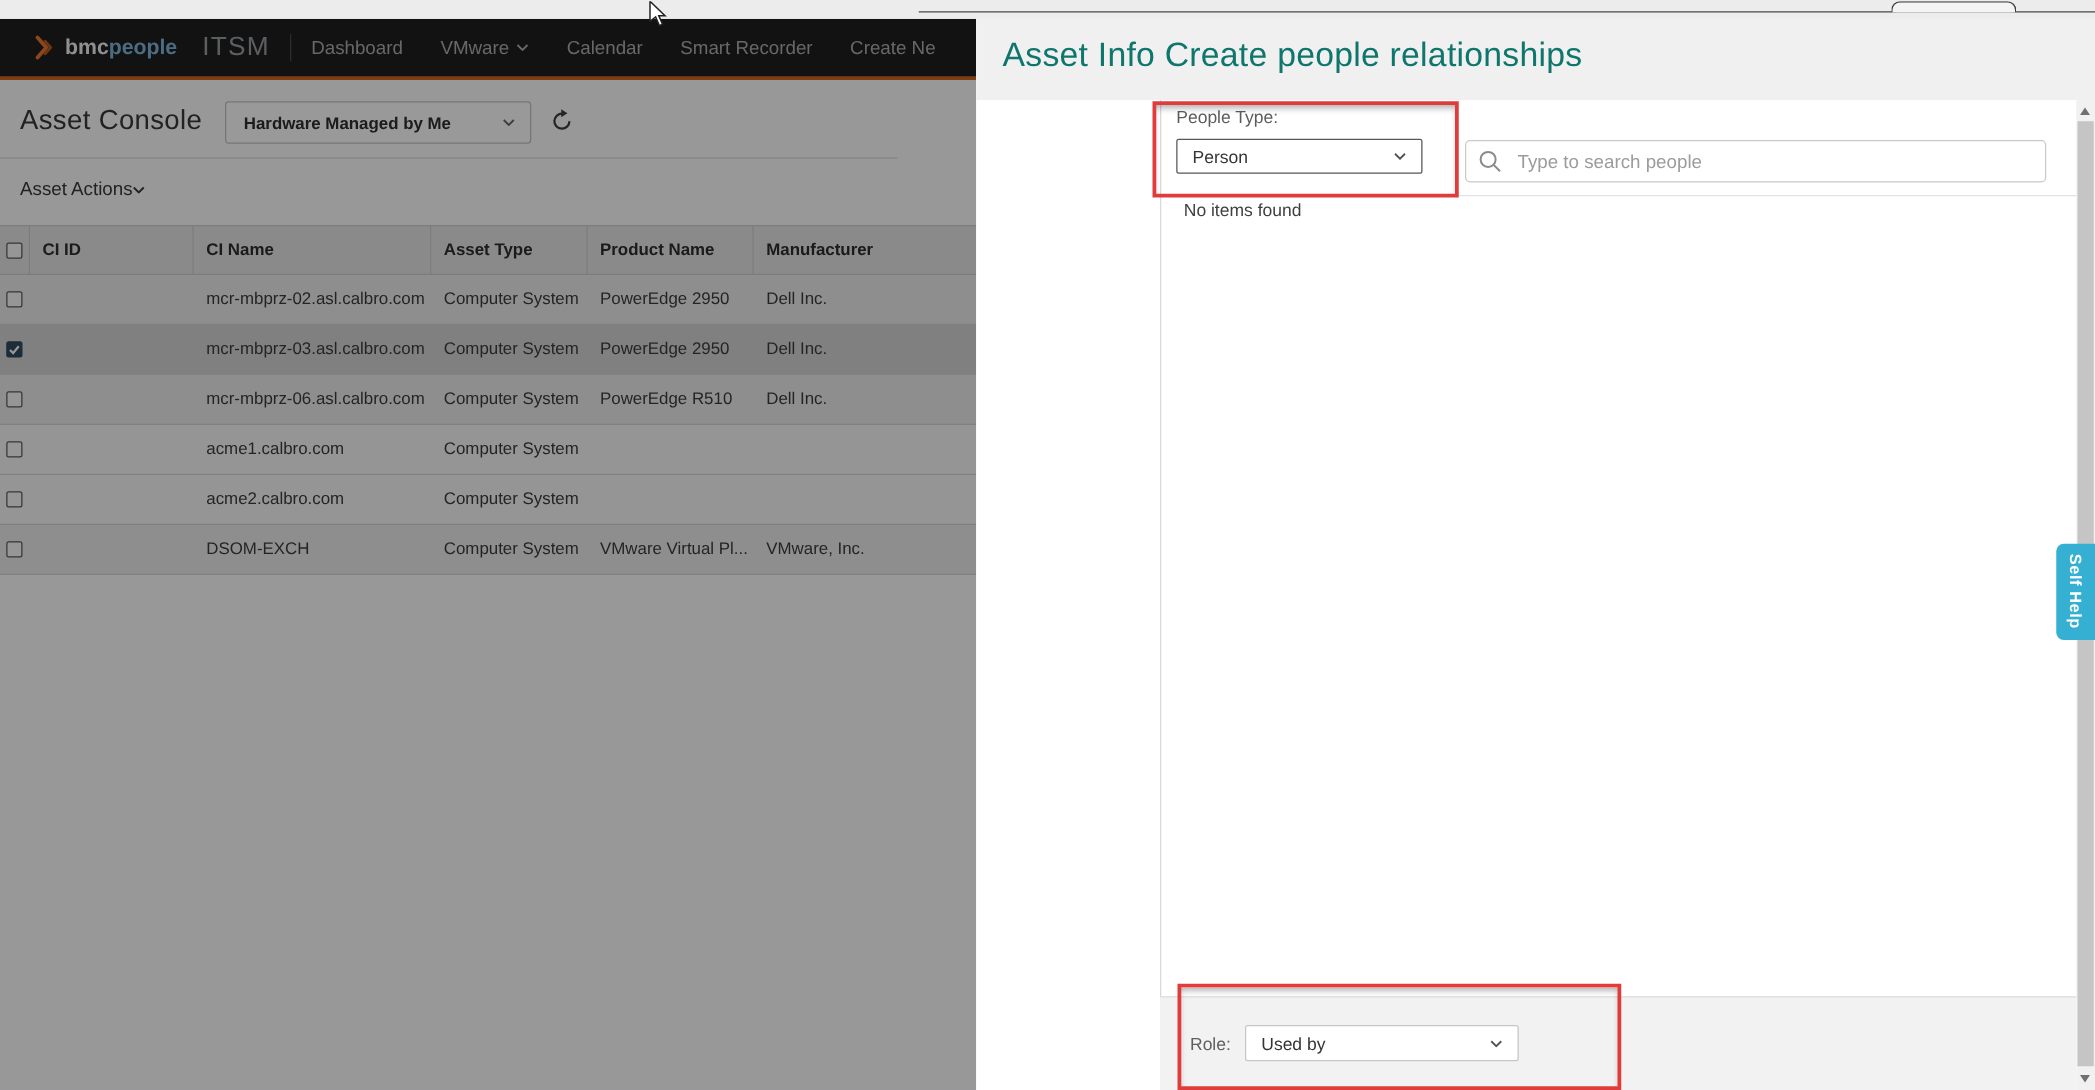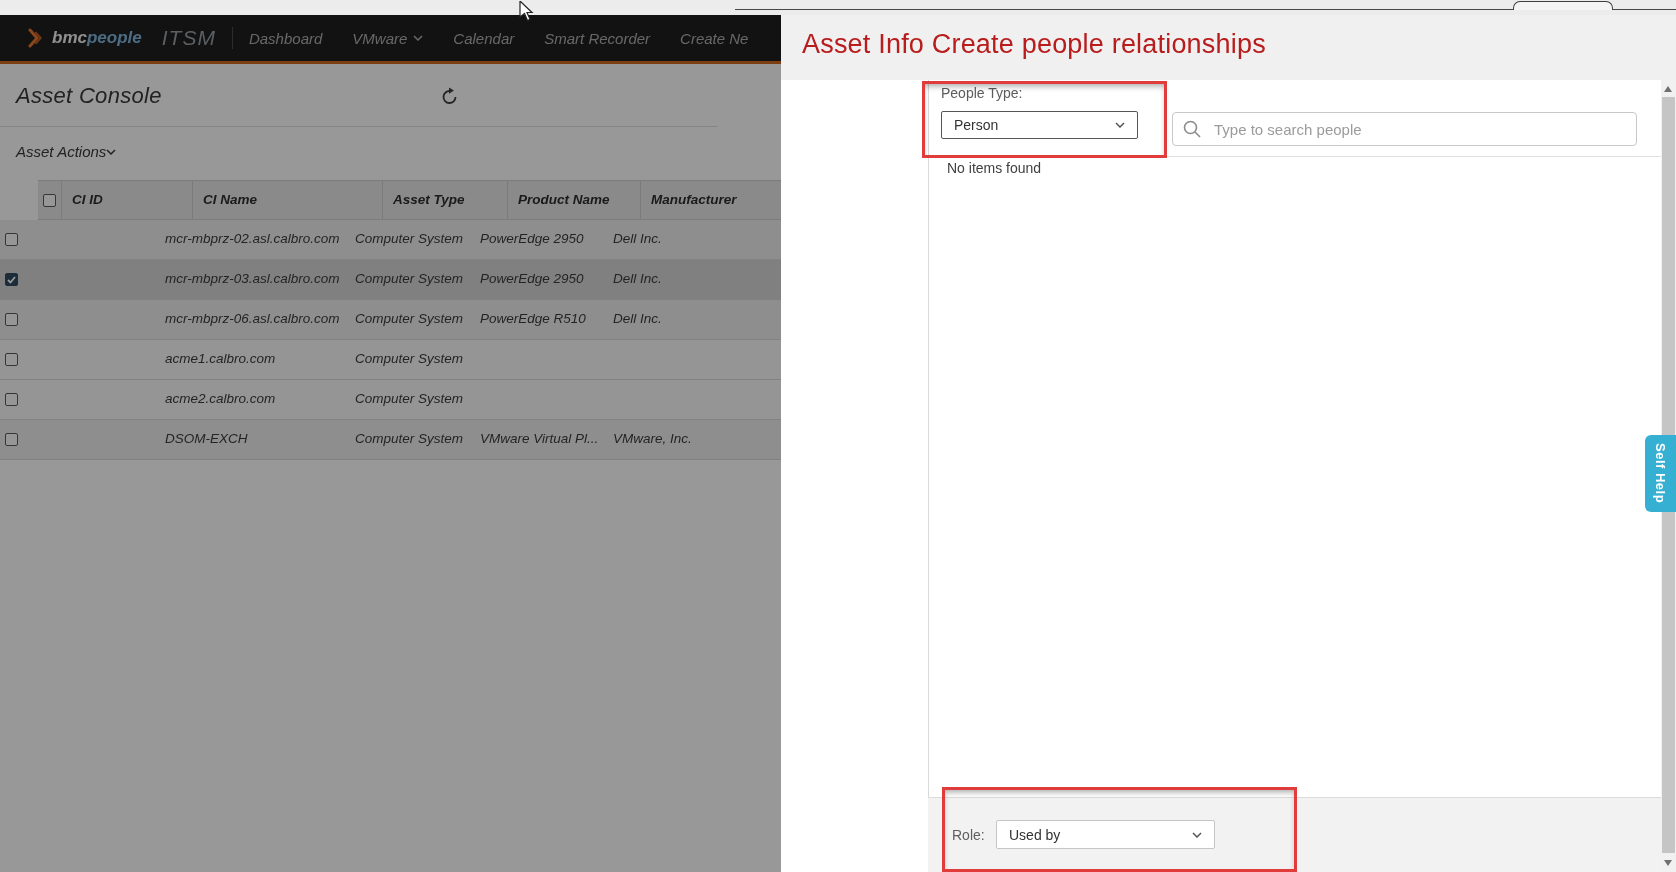--- a/index.html
+++ b/index.html
@@ -6,21 +6,21 @@
   *{box-sizing:border-box;font-family:"Liberation Sans","DejaVu Sans",sans-serif;}
   #screen{position:relative;width:1676px;height:872px;overflow:hidden;background:#fff;}
 
   
   .top-strip{position:absolute;left:0;top:0;width:1676px;height:15px;background:#ececec;z-index:40;}
   .strip-line{position:absolute;left:735px;top:9px;width:941px;height:1px;background:#474747;}
   .strip-button{position:absolute;left:1513px;top:1px;width:100px;height:9px;border:1px solid #3f3f3f;border-bottom:none;border-radius:7px 7px 0 0;background:#f4f4f4;}
   .cursor{position:absolute;left:519px;top:1px;z-index:60;}
 
   
-  .left-page{position:absolute;left:0;top:15px;width:781px;height:857px;background:#fdfdfd;overflow:hidden;z-index:1;font-style:italic;}
+  .left-page{position:absolute;left:0;top:15px;width:781px;height:857px;background:#fdfdfd;overflow:hidden;z-index:1;}
   .navbar{position:absolute;left:0;top:0;width:781px;height:49px;background:#1f1f1f;border-bottom:3px solid #cf6a1f;display:flex;align-items:center;white-space:nowrap;}
   .logo{display:flex;align-items:center;margin-left:27px;}
   .logo .bmc{color:#f0f0f0;font-weight:bold;font-size:17px;}
   .logo .helix{color:#7fb4da;font-weight:bold;font-size:17px;}
   .product{color:#999fa4;font-size:21px;margin-left:20px;font-weight:300;letter-spacing:1px;}
   .nav-sep{width:1px;height:22px;background:#4a4a4a;margin:0 16px 0 16px;}
   .nav-item{color:#adadad;font-size:15px;margin-right:30px;display:flex;align-items:center;gap:6px;cursor:pointer;}
   .chev{display:inline-block;}
 
   .console-head{position:absolute;left:0;top:52px;width:718px;height:60px;background:#fdfdfd;border-bottom:1px solid #dcdcdc;}
@@ -28,39 +28,39 @@
   .view-select{position:absolute;left:180px;top:14px;width:245px;height:34px;background:#fff;border:1px solid #c4c4c4;border-radius:3px;display:flex;align-items:center;justify-content:space-between;padding:0 12px 0 14px;}
   .view-select .val{font-size:13.5px;font-weight:bold;color:#2f2f2f;}
   .refresh{position:absolute;left:440px;top:20px;width:20px;height:20px;}
 
   .actions-bar{position:absolute;left:0;top:113px;width:781px;height:50px;background:#fdfdfd;}
   .actions-label{position:absolute;left:16px;top:15px;font-size:15px;color:#3a3a3a;display:flex;align-items:center;gap:0;}
 
   
   .table{position:absolute;left:0;top:165px;width:781px;}
   .trow,.thead{display:flex;height:40px;align-items:stretch;}
-  .thead{background:#e7e7e7;border-top:1px solid #cfcfcf;border-bottom:1px solid #cfcfcf;margin-left:38px;}
+  .thead{background:#e7e7e7;border-top:1px solid #cfcfcf;border-bottom:1px solid #cfcfcf;}
   .thead .cell{border-right:1px solid #cfcfcf;font-weight:bold;color:#2e2e2e;}
   .thead .cell.c5{border-right:none;}
   .cell{font-size:13.5px;color:#3c3c3c;line-height:38px;padding-left:10px;overflow:hidden;white-space:nowrap;}
   .c0{width:24px;padding-left:5px;display:flex;align-items:center;}
   .c1{width:131px;}.c2{width:190px;}.c3{width:125px;}.c4{width:133px;}.c5{flex:1;}
   .trow{background:#f8f8f8;border-bottom:1px solid #d8d8d8;}
   .trow.striped{background:#ededed;}
   .trow.selected{background:#d5d5d5;}
   .cbx{width:13px;height:13px;border:1.5px solid #5a5a5a;border-radius:2px;background:#fbfbfb;display:inline-flex;align-items:center;justify-content:center;}
   .cbx.checked{background:#2f4a5e;border-color:#2f4a5e;}
 
   
   .scrim{position:absolute;left:0;top:15px;width:781px;height:857px;background:rgba(0,0,0,0.40);z-index:5;}
 
   
   .drawer{position:absolute;left:781px;top:15px;width:895px;height:857px;background:#ffffff;z-index:10;}
   .drawer-header{position:absolute;left:0;top:0;width:895px;height:65px;background:#f0f0f0;}
-  .drawer-title{position:absolute;left:21px;top:14px;font-size:27px;font-weight:300;color:#b91c1c;letter-spacing:0.2px;}
+  .drawer-title{position:absolute;left:21px;top:14px;font-size:27px;font-weight:300;color:#0f766e;letter-spacing:0.2px;}
   .icon-rail{position:absolute;left:0;top:65px;width:147px;height:792px;background:#fff;}
   .rail-divider{position:absolute;left:147px;top:65px;width:1px;height:792px;background:#d9d9d9;}
   .action-tile{position:absolute;left:0;top:18px;width:147px;text-align:center;cursor:pointer;}
   .action-tile .tile-label{font-size:15px;font-weight:bold;color:#333;line-height:19px;margin-top:7px;}
 
   .field-label{font-size:14px;color:#5c5c5c;}
   .ppl-label{position:absolute;left:160px;top:70px;}
   .select{position:absolute;background:#fff;display:flex;align-items:center;justify-content:space-between;padding:0 12px;cursor:pointer;}
   .select .val{font-size:14px;color:#333;}
   .sel-person{left:160px;top:96px;width:197px;height:28px;border:1px solid #565656;border-radius:2px;}
@@ -132,20 +132,26 @@
       <span class="nav-item">
           <span>Smart Recorder</span>
         </span>
       <span class="nav-item">
           <span>Create Ne</span>
         </span>
     </div>
 
     <div class="console-head">
       <span class="console-title">Asset Console</span>
+      <div class="view-select">
+        <span class="val">Hardware Managed by Me</span>
+        <svg width="10" height="6" viewBox="0 0 10 6">
+            <polyline points="1,1 5,5 9,1" fill="none" stroke="#666" stroke-width="1.5"></polyline>
+          </svg>
+      </div>
       <div class="refresh">
         <svg width="20" height="20" viewBox="0 0 20 20">
           <path d="M15.5,10 A6,6 0 1 1 10,4" fill="none" stroke="#3f3f3f" stroke-width="1.8"></path>
           <polygon points="8,0.5 13.5,4 8,7.5" fill="#3f3f3f" transform="scale(0.9) translate(2,0)"></polygon>
         </svg>
       </div>
     </div>
 
     <div class="actions-bar">
       <span class="actions-label">

